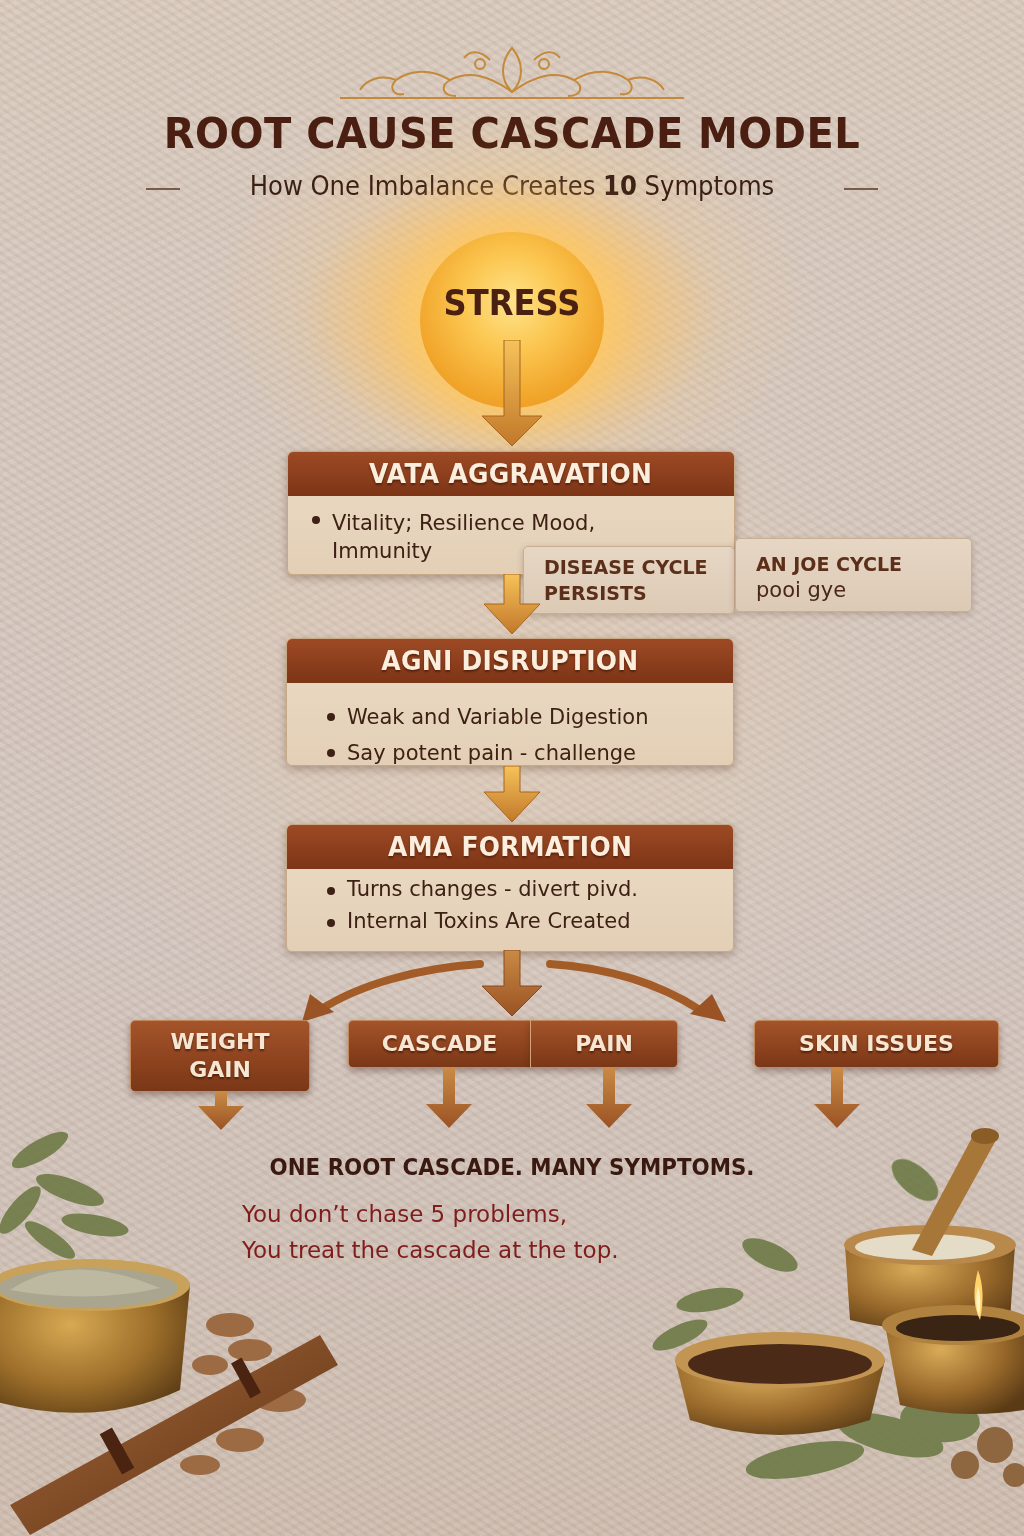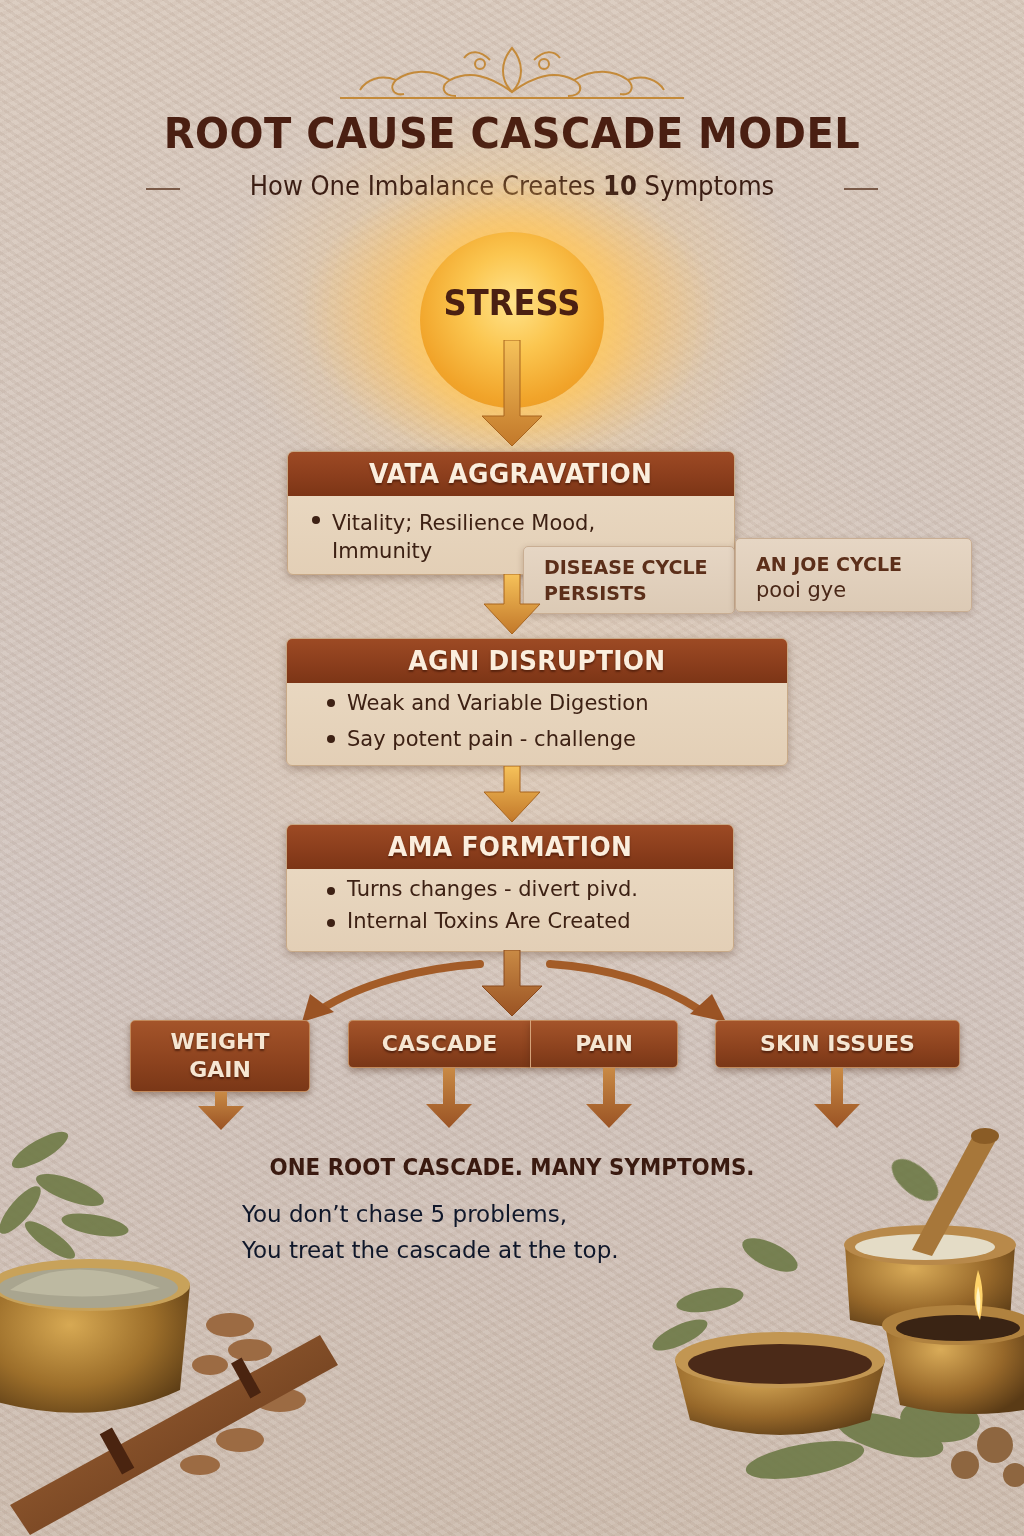--- a/index.html
+++ b/index.html
@@ -89,21 +89,21 @@
       box-shadow: 0 3px 7px rgba(70,35,15,0.4);
       display: flex; align-items: center; justify-content: center; line-height: 28px;
     }
     .tag-split { border-left: 1.5px solid #d5a37a; }
 
     
     .tagline {
       left: 0; width: 1024px; top: 1154px; text-align: center;
       font-weight: bold; font-size: 23px; color: #3a1a10; transform: scaleX(0.93);
     }
-    .footnote { left: 242px; font-size: 23px; color: #0f172a; line-height: 36px; }
+    .footnote { left: 242px; font-size: 23px; color: #7f1d1d; line-height: 36px; }
 
     
     .deco { pointer-events: none; }
   </style>
 </head>
 <body>
 
 <svg class="abs ornament deco" viewBox="0 0 364 62">
   <g fill="none" stroke="#c48a3a" stroke-width="2">
     <path d="M10 58 H354"></path>
@@ -157,23 +157,23 @@
 </div>
 <div class="abs note" style="left:735px;top:538px;width:237px;height:74px;padding:12px 0 0 20px;">
   <div>AN JOE CYCLE</div>
   <div class="light">pooi gye</div>
 </div>
 
 <svg class="abs arrow" style="left:482px;top:574px;" width="60" height="62" viewBox="0 0 60 62">
   <path d="M22 0 H38 V30 H58 L30 60 L2 30 H22 Z" fill="url(#ag)" stroke="#a8651f" stroke-width="1"></path>
 </svg>
 
-<div class="abs card" style="left:286px;top:638px;width:502px;height:128px;">
+<div class="abs card" style="left:286px;top:638px;width:448px;height:128px;">
   <div class="card-head"><span>AGNI DISRUPTION</span></div>
-  <div class="card-body" style="padding-left:38px;padding-top:2px;">
+  <div class="card-body" style="padding-left:38px;padding-top:16px;">
     <div class="bullet-line" style="line-height:36px;">Weak and Variable Digestion</div>
     <div class="bullet-line" style="line-height:36px;">Say potent pain - challenge</div>
   </div>
 </div>
 
 <svg class="abs arrow" style="left:482px;top:766px;" width="60" height="58" viewBox="0 0 60 58">
   <path d="M22 0 H38 V26 H58 L30 56 L2 26 H22 Z" fill="url(#ag)" stroke="#a8651f" stroke-width="1"></path>
 </svg>
 
 <div class="abs card" style="left:286px;top:824px;width:448px;height:128px;">
@@ -204,21 +204,21 @@
 <div class="abs tag" style="left:130px;top:1020px;width:180px;height:72px;flex-direction:column;">
   <span>WEIGHT</span>
   <span>GAIN</span>
 </div>
 <div class="abs tag" style="left:348px;top:1020px;width:182px;height:48px;border-radius:5px 0 0 5px;border-right:none;">
   <span>CASCADE</span>
 </div>
 <div class="abs tag tag-split" style="left:530px;top:1020px;width:148px;height:48px;border-radius:0 5px 5px 0;">
   <span>PAIN</span>
 </div>
-<div class="abs tag" style="left:715px;top:1020px;width:245px;height:48px;">
+<div class="abs tag" style="left:754px;top:1020px;width:245px;height:48px;">
   <span>SKIN ISSUES</span>
 </div>
 
 <svg class="abs arrow" style="left:196px;top:1092px;" width="50" height="40" viewBox="0 0 50 40">
     <path d="M19 0 H31 V14 H48 L25 38 L2 14 H19 Z" fill="url(#bg2)"></path>
   </svg>
 <svg class="abs arrow" style="left:424px;top:1068px;" width="50" height="62" viewBox="0 0 50 62">
     <path d="M19 0 H31 V36 H48 L25 60 L2 36 H19 Z" fill="url(#bg2)"></path>
   </svg>
 <svg class="abs arrow" style="left:584px;top:1068px;" width="50" height="62" viewBox="0 0 50 62">

